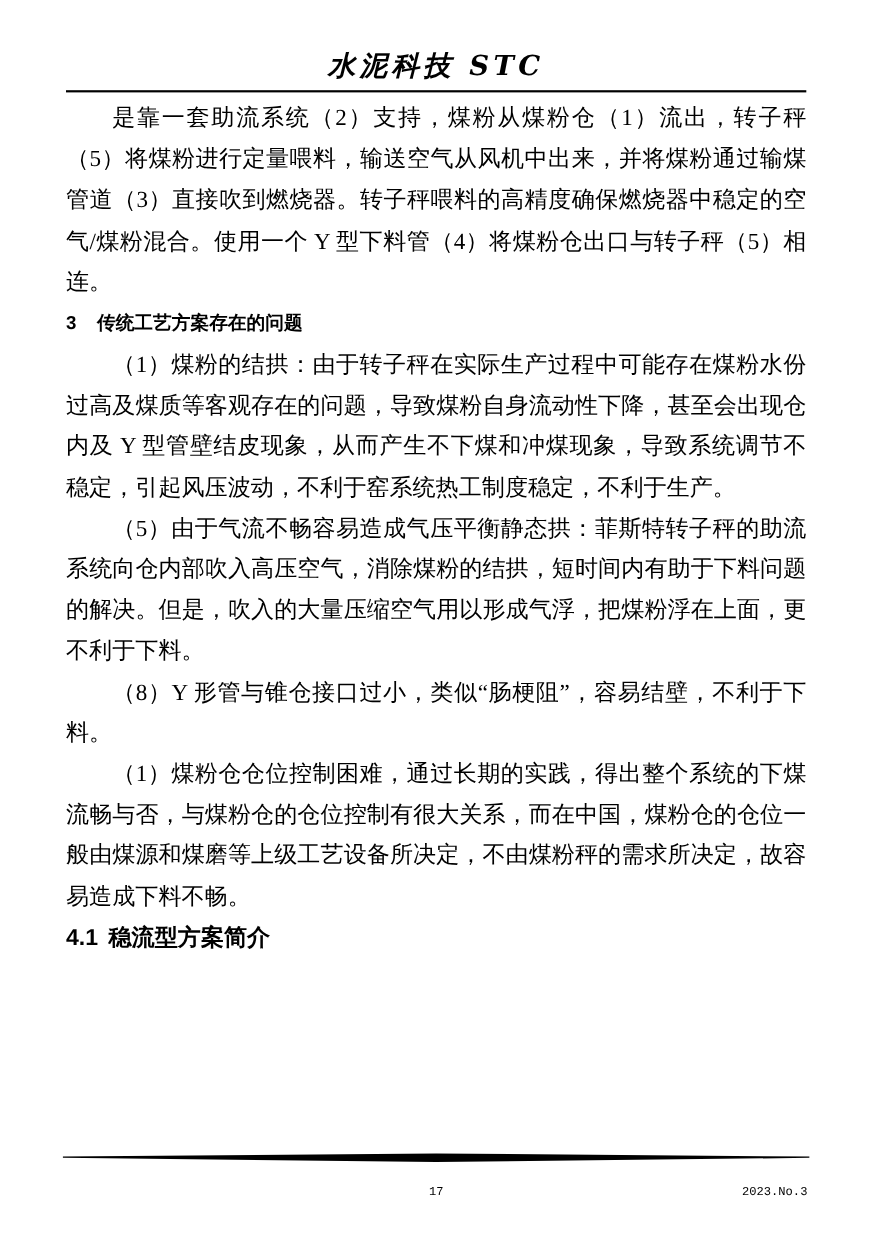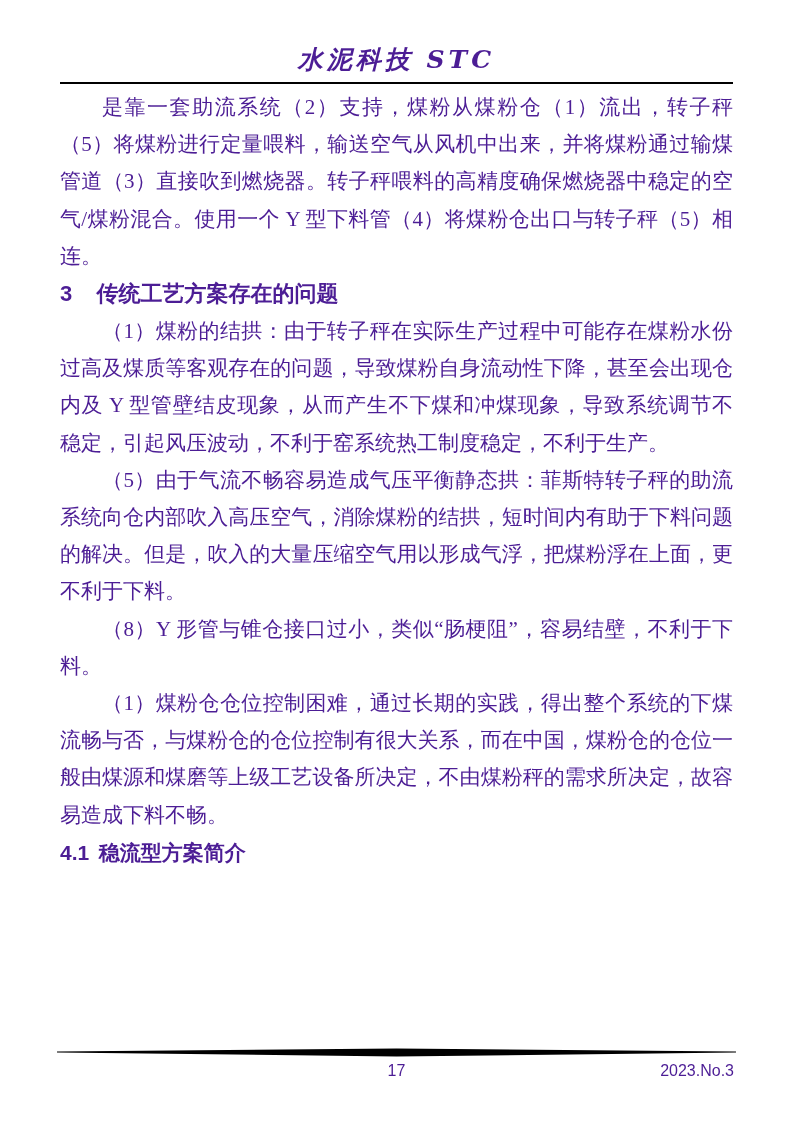--- a/index.html
+++ b/index.html
@@ -4,21 +4,21 @@
 <style>
   html, body { margin: 0; padding: 0; background: #ffffff; }
   .page {
     position: relative;
     width: 793px;
     height: 1122px;
     margin: 0 auto;
     background: #ffffff;
     box-sizing: border-box;
     padding: 0 60px;
-    color: #4c1d95;
+    color: #000000;
     font-family: "Liberation Serif", serif;
     overflow: hidden;
   }
   .header { padding-top: 44px; }
   .journal-title {
     text-align: center;
     font-family: "DejaVu Serif", "Liberation Serif", serif;
     font-size: 25px;
     font-weight: bold;
     letter-spacing: 4px;
@@ -36,21 +36,21 @@
     font-size: 21px;
     line-height: 37.2px;
     text-align: justify;
     text-justify: inter-ideograph;
     overflow-wrap: break-word;
   }
   .para { margin: 0; text-indent: 2em; }
   .sec-heading {
     margin: 0;
     font-family: "Liberation Sans", sans-serif;
-    font-size: 22px;
+    font-size: 17px;
     font-weight: bold;
     line-height: 38px;
     text-indent: 0;
   }
   .sec-heading .h-num { margin-right: 1.1em; }
   .sub-heading {
     margin: 0;
     font-family: "Liberation Sans", sans-serif;
     font-size: 21px;
     font-weight: bold;
@@ -61,23 +61,23 @@
   .footer {
     position: absolute;
     left: 57px;
     right: 57px;
     top: 1048px;
   }
   .footer-rule-svg { display: block; width: 100%; height: 9px; }
   .footer-row {
     position: relative;
     height: 18px;
-    margin-top: 6px;
-    font-family: Liberation Sans, sans-serif;
-    font-size: 16px;
+    margin-top: 19px;
+    font-family: Liberation Mono, monospace;
+    font-size: 11px;
     line-height: 16px;
   }
   .page-number {
     position: absolute;
     left: 0; right: 0;
     text-align: center;
   }
   .issue-number {
     position: absolute;
     right: 2px;

